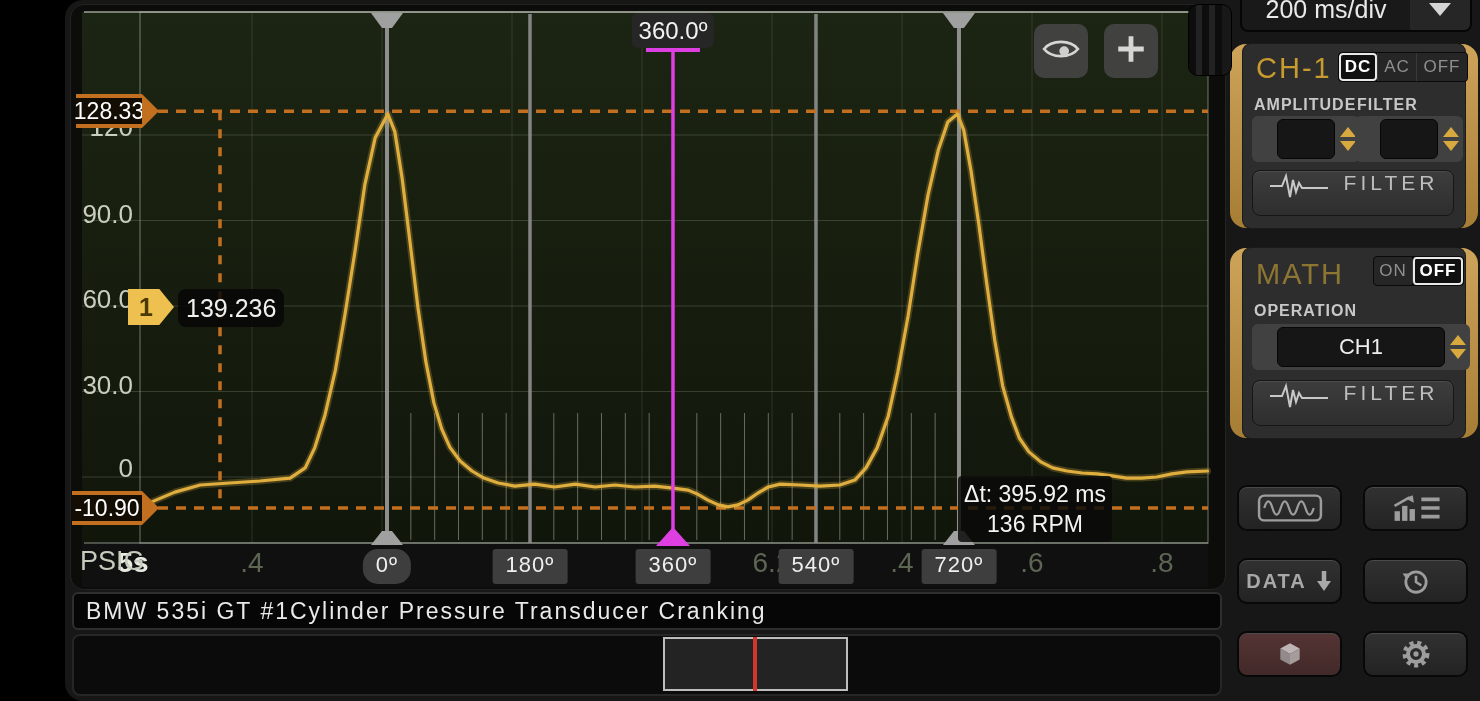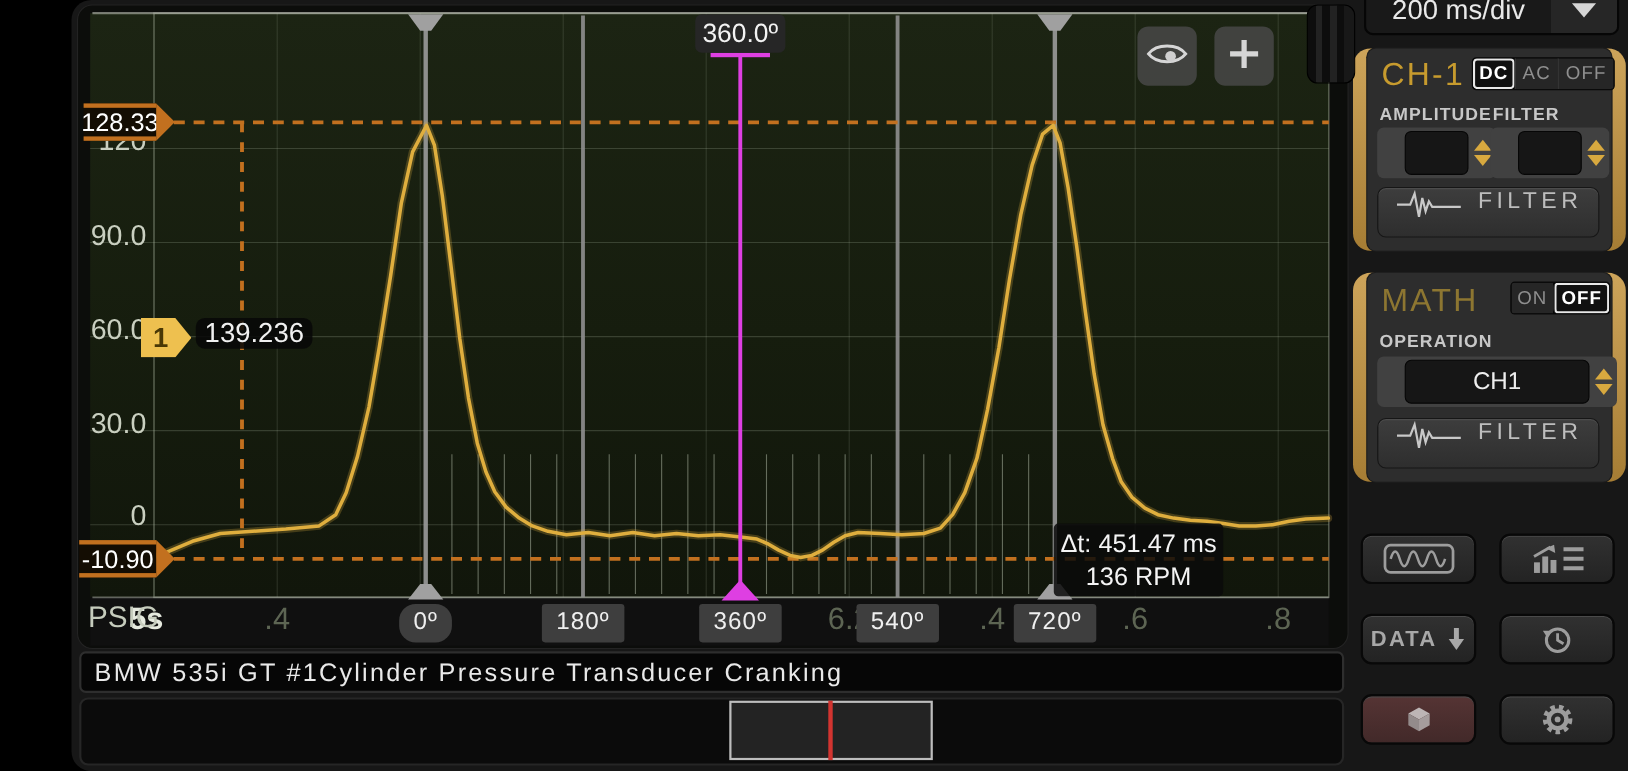--- a/index.html
+++ b/index.html
@@ -15,21 +15,21 @@
   #psig-label{left:80px;top:546px;color:#c6ccbd;font-size:27px;z-index:4;}
   .chip{position:absolute;transform:translateX(-50%);top:549px;background:#3e3e3e;color:#efefef;
         font-size:22px;padding:3px 13px 6px;border-radius:3px;z-index:5;letter-spacing:1px;}
   .cursor-flag{position:absolute;display:flex;align-items:center;height:34px;z-index:7;}
   .flag-body{background:#140d03;border-top:4px solid #c2701f;border-bottom:4px solid #c2701f;color:#fff;
         font-size:23px;display:flex;align-items:center;justify-content:center;height:100%;box-sizing:border-box;padding:0 3px;}
   .flag-arrow{width:0;height:0;border-top:17px solid transparent;border-bottom:17px solid transparent;border-left:17px solid #c2701f;}
   #marker-flag{left:128px;top:289px;width:46px;height:36px;background:#eec04f;color:#4a3805;font-size:25px;font-weight:bold;
         display:flex;align-items:center;justify-content:center;padding-right:10px;box-sizing:border-box;z-index:7;
         clip-path:polygon(0 0,68% 0,100% 50%,68% 100%,0 100%);}
-  #marker-value{left:178px;top:289px;min-width:88px;height:28px;background:rgba(8,8,8,.88);border-radius:8px;color:#f0f0f0;
+  #marker-value{left:178px;top:289px;min-width:88px;height:38px;background:rgba(8,8,8,.88);border-radius:8px;color:#f0f0f0;
         font-size:25px;display:flex;align-items:center;justify-content:center;padding:0 8px;z-index:7;}
   #phase-label{left:632px;top:13px;width:82px;height:35px;background:#262626;border-radius:6px;color:#f2f2f2;
         font-size:24px;display:flex;align-items:center;justify-content:center;z-index:7;}
   #delta-box{left:958px;top:476px;width:154px;height:66px;background:rgba(10,10,10,.85);border-radius:4px;color:#f4f4f4;
         display:flex;flex-direction:column;align-items:center;justify-content:center;z-index:7;font-size:23px;line-height:30px;}
   .chart-btn{position:absolute;width:54px;height:54px;background:rgba(72,72,72,.85);border-radius:10px;z-index:7;
         display:flex;align-items:center;justify-content:center;}
   #drawer-handle{left:1188px;top:4px;width:42px;height:70px;border-radius:10px;z-index:6;border:1px solid #000;
         background:linear-gradient(90deg,#0d0d0d 0 7px,#222 7px 13px,#0d0d0d 13px 20px,#222 20px 26px,#0d0d0d 26px 33px,#181818 33px);}
   
@@ -183,21 +183,21 @@
     <div class="flag-arrow"></div>
   </div>
   <div class="cursor-flag" style="left:72px;top:491px;">
     <div class="flag-body" style="width:70px;">-10.90</div>
     <div class="flag-arrow"></div>
   </div>
   <div class="abs" id="marker-flag">1</div>
   <div class="abs" id="marker-value">139.236</div>
   <div class="abs" id="phase-label">360.0º</div>
   <div class="abs" id="delta-box">
-    <div>Δt: 451.47 ms</div>
+    <div>Δt: 395.92 ms</div>
     <div>136 RPM</div>
   </div>
 
   <div class="chart-btn" style="left:1034px;top:24px;">
     <span>
       <svg width="38" height="24" viewBox="0 0 36 22">
           <path d="M2 11 C9 2 27 2 34 11 C27 20 9 20 2 11 Z" fill="none" stroke="#d6d6d6" stroke-width="2.6"></path>
           <circle cx="21" cy="13" r="4.6" fill="#cfcfcf"></circle>
         </svg>
     </span>

